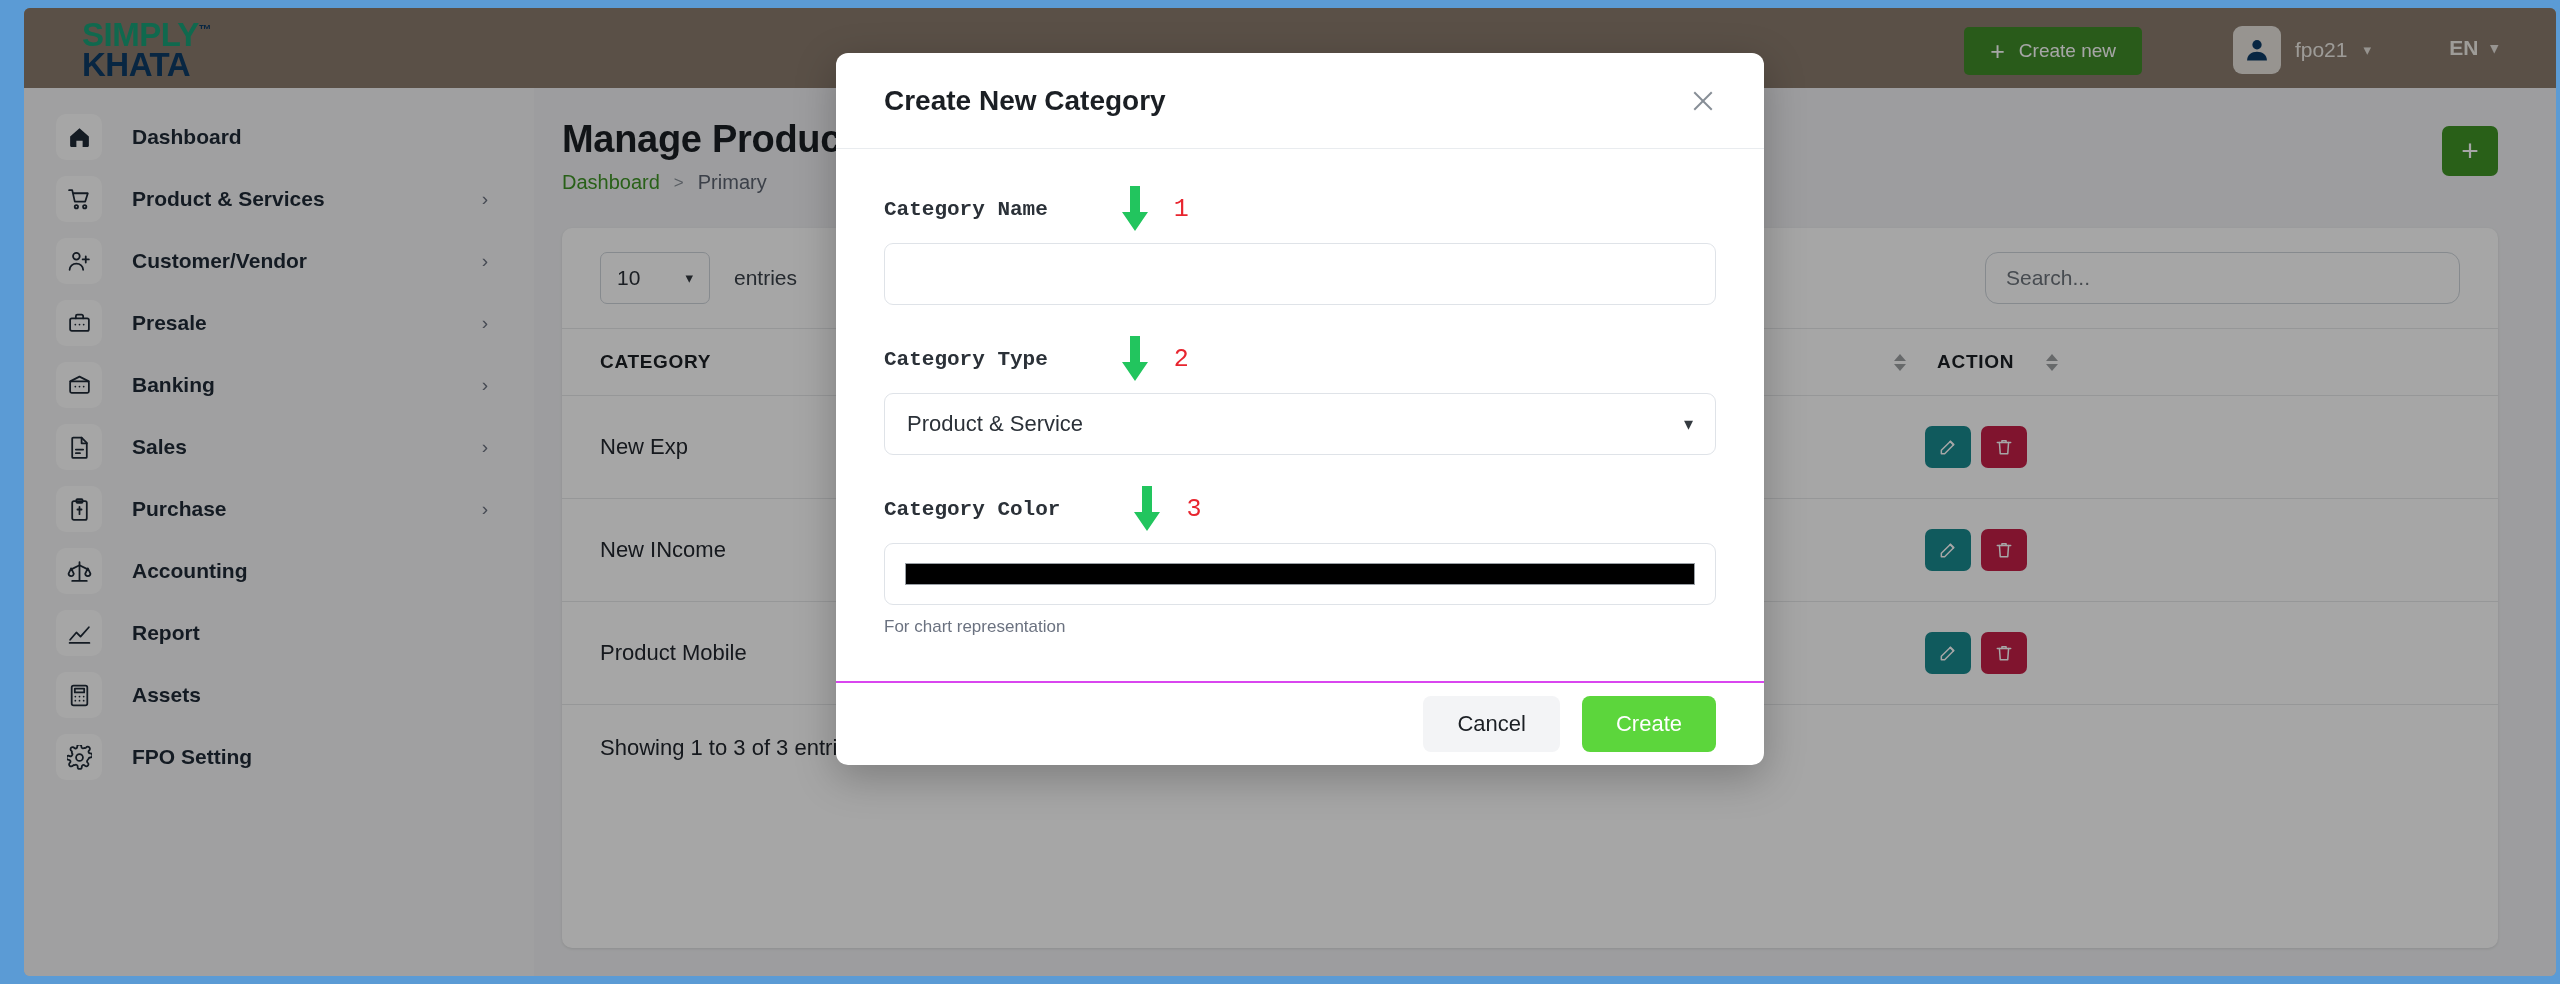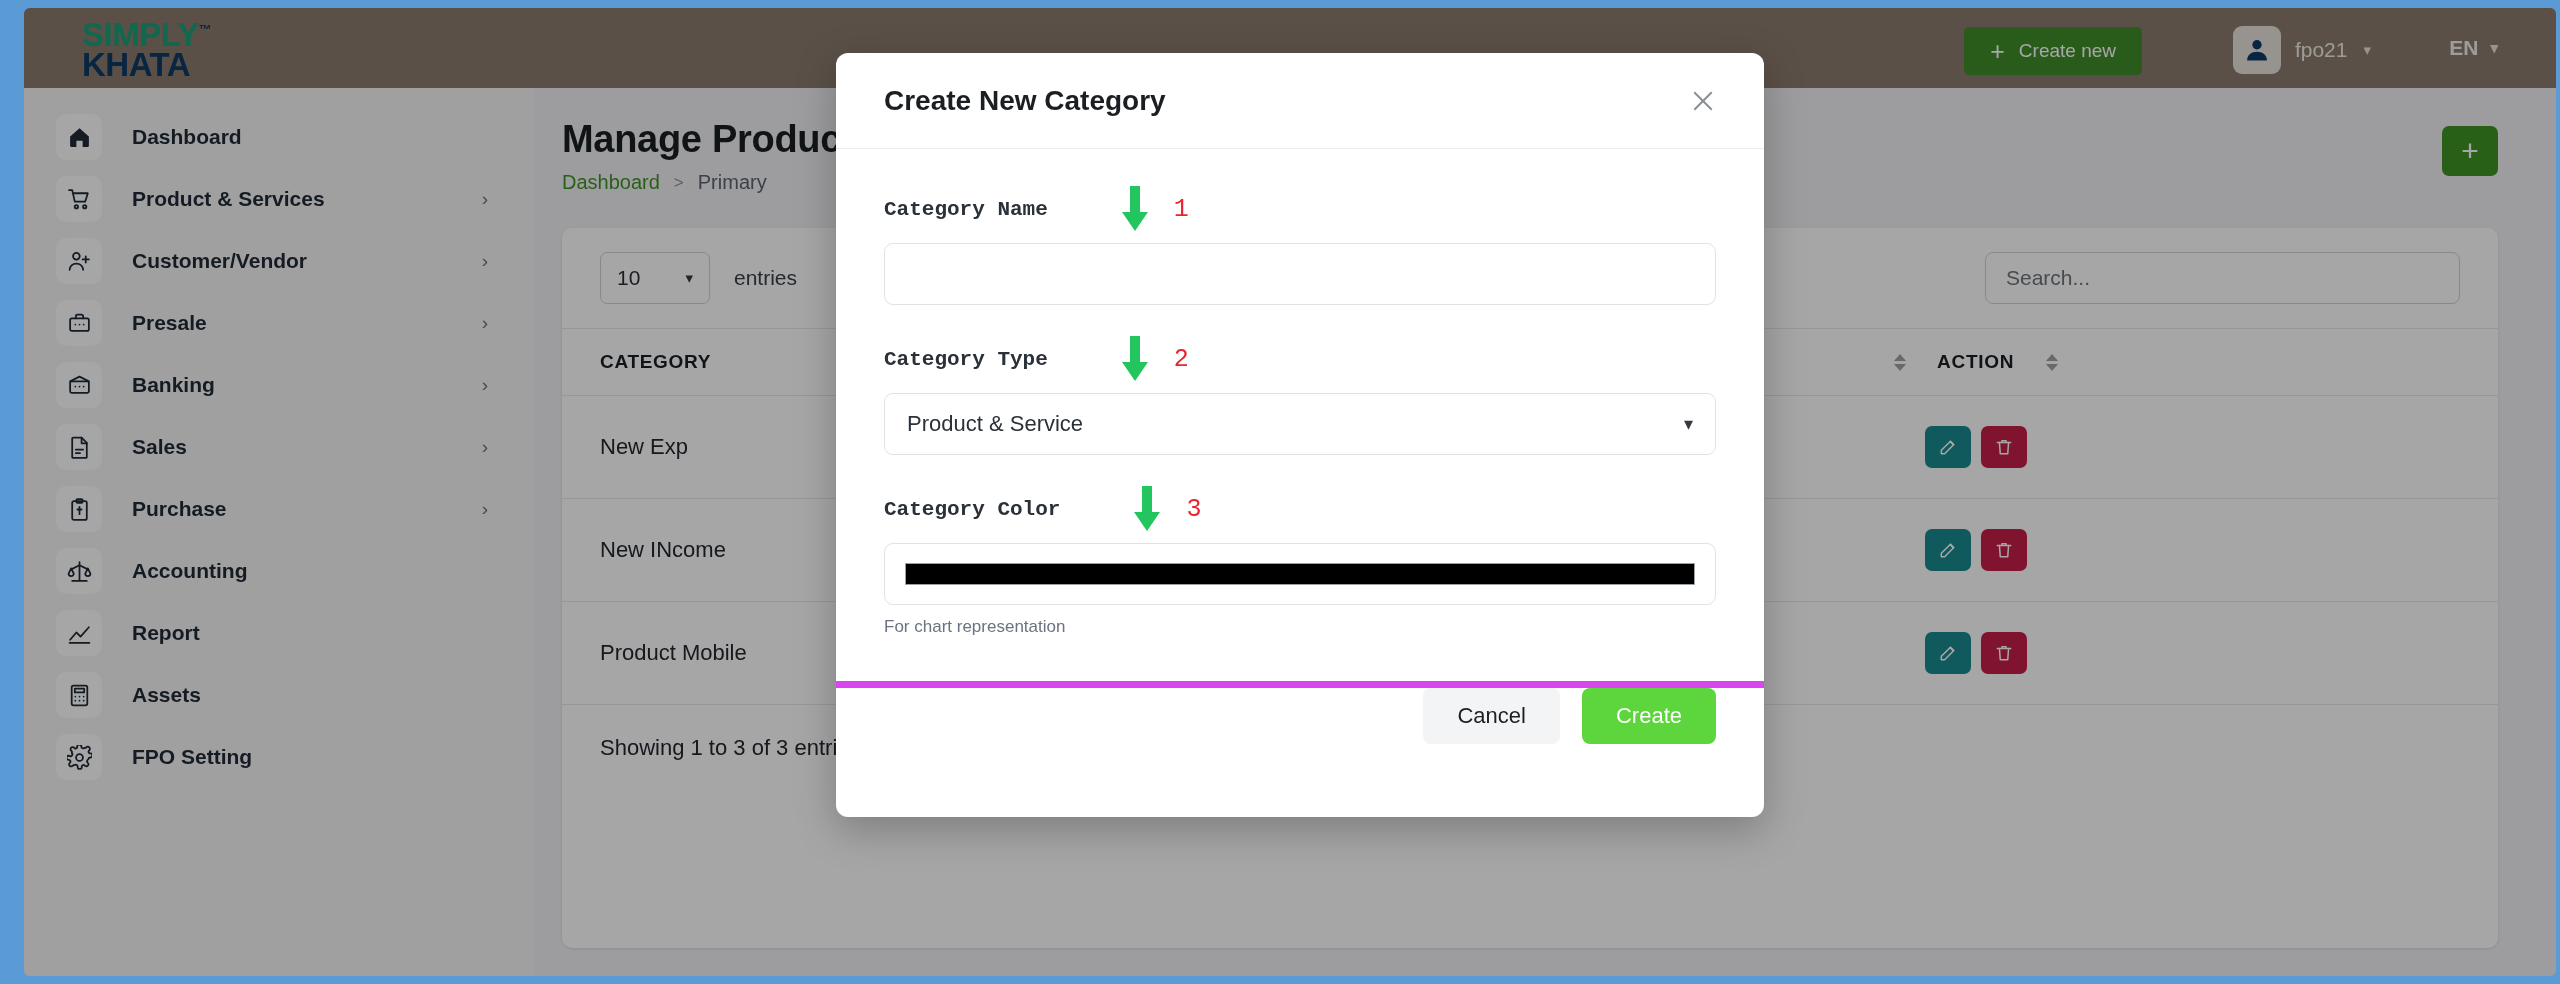--- a/index.html
+++ b/index.html
@@ -225,21 +225,21 @@
     font-size: 21px;
     color: #3a4149;
   }
   .search-input {
     position: absolute;
     right: 38px;
     top: 24px;
     width: 475px;
     height: 52px;
     border: 1px solid #ced4da;
-    border-radius: 8px;
+    border-radius: 13px;
     padding: 0 20px;
     font-size: 21px;
     color: #4a5158;
     font-family: "Liberation Sans", sans-serif;
     background: #fff;
   }
   .search-input::placeholder { color: #6d747c; }
 
   table { width: 100%; border-collapse: collapse; }
   thead th {
@@ -409,24 +409,24 @@
     height: 22px;
     border: 1px solid #9aa0a6;
   }
   .helper {
     margin-top: 12px;
     font-size: 17px;
     color: #6b7280;
   }
 
   .modal-foot {
-    border-top: 7px solid #d946ef;
-    height: 136px;
-    display: flex;
-    align-items: flex-start;
+    border-top: 2px solid #d946ef;
+    height: 84px;
+    display: flex;
+    align-items: center;
     justify-content: flex-end;
     gap: 22px;
     padding: 0 48px;
   }
   .btn-cancel {
     height: 56px;
     padding: 0 34px;
     background: #f3f4f6;
     border: none;
     border-radius: 8px;

